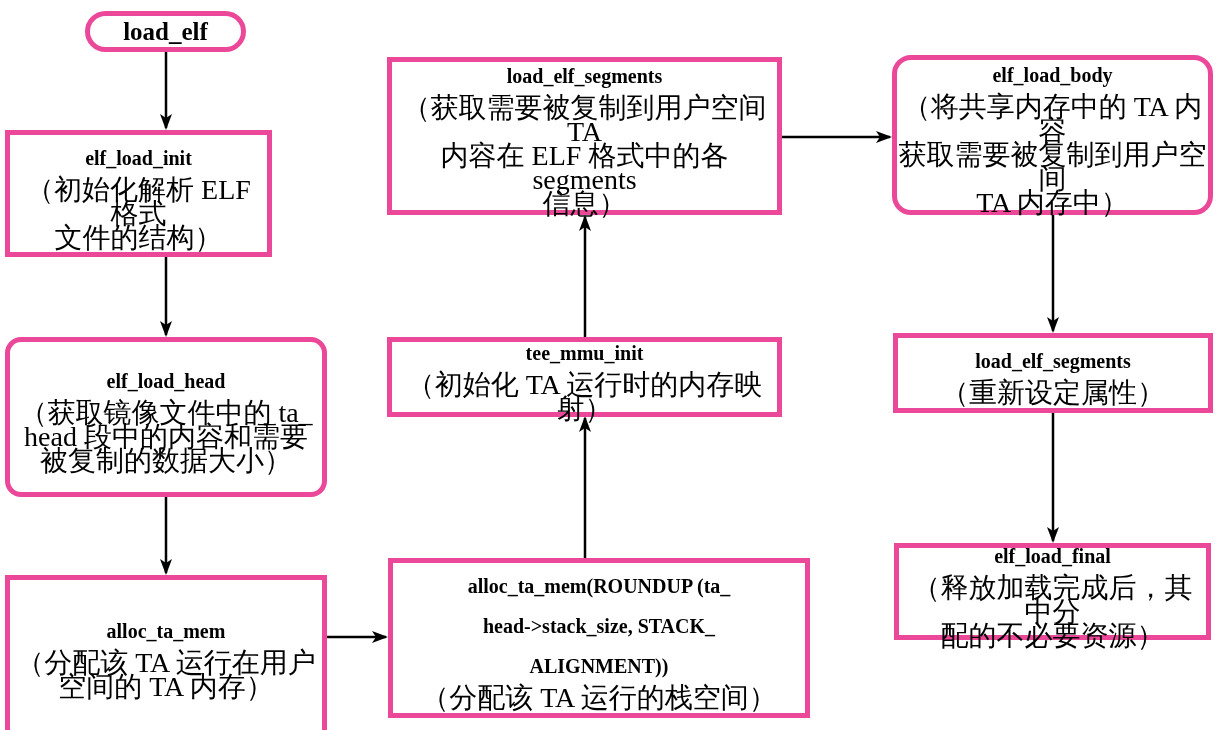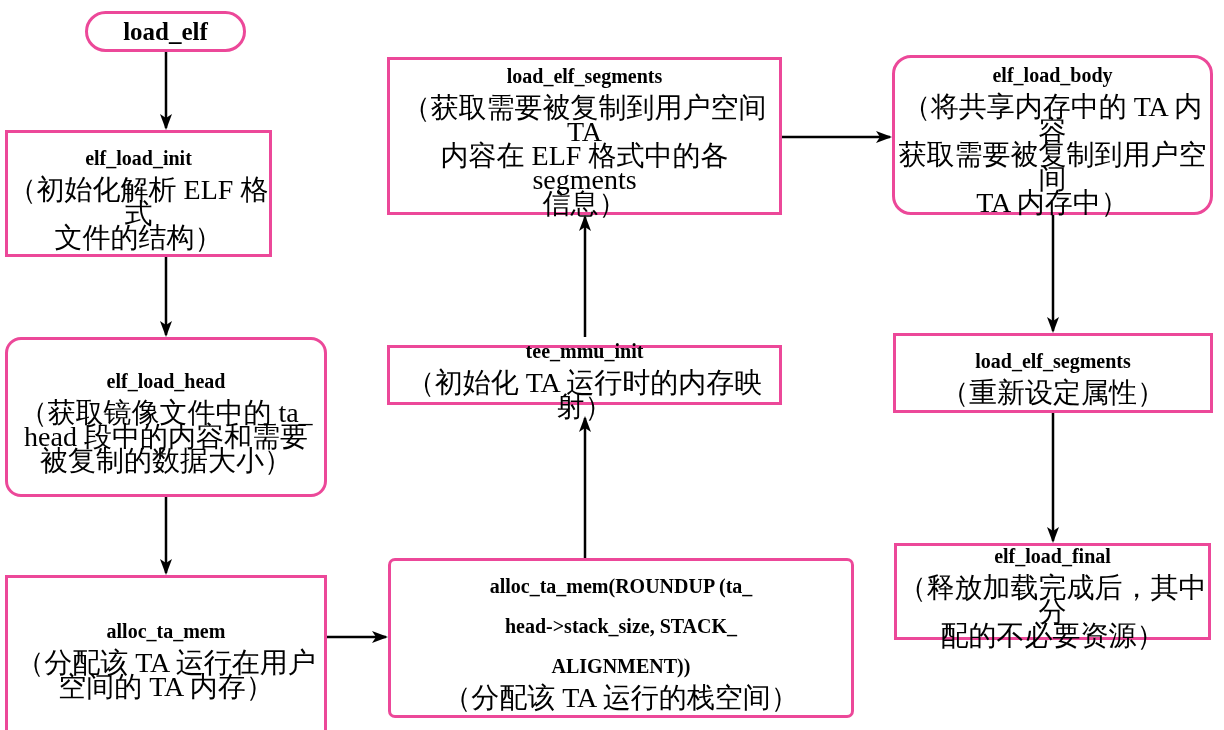--- a/index.html
+++ b/index.html
@@ -19,21 +19,21 @@
     position: absolute;
     left: 0;
     top: 0;
     width: 1224px;
     height: 730px;
     pointer-events: none;
   }
   .node {
     position: absolute;
     box-sizing: border-box;
-    border: 3px solid #ec4899;
+    border: 5px solid #ec4899;
     background: #ffffff;
     display: flex;
     flex-direction: column;
     justify-content: center;
     align-items: center;
     text-align: center;
     color: #000000;
   }
   .node .title {
     font-weight: bold;
@@ -103,26 +103,26 @@
 空间的 TA 内存）</div>
   </div>
 
   <div class="node" style="left:387px; top:57px; width:395px; height:158px;">
     <div class="title">load_elf_segments</div>
     <div class="desc">（获取需要被复制到用户空间 TA
 内容在 ELF 格式中的各 segments
 信息）</div>
   </div>
 
-  <div class="node" style="left:387px; top:337px; width:395px; height:60px;margin-top:8px;">
+  <div class="node" style="left:387px; top:337px; width:395px; height:80px;">
     <div class="title">tee_mmu_init</div>
     <div class="desc">（初始化 TA 运行时的内存映射）</div>
   </div>
 
-  <div class="node" style="left:388px; top:558px; width:466px; height:160px;border-radius:7px;">
+  <div class="node" style="left:388px; top:558px; width:422px; height:160px;">
     <div class="title">alloc_ta_mem(ROUNDUP (ta_
 head-&gt;stack_size, STACK_
 ALIGNMENT))</div>
     <div class="desc">（分配该 TA 运行的栈空间）</div>
   </div>
 
   <div class="node" style="left:892px; top:55px; width:321px; height:160px;border-radius:19px;">
     <div class="title">elf_load_body</div>
     <div class="desc">（将共享内存中的 TA 内容
 获取需要被复制到用户空间

